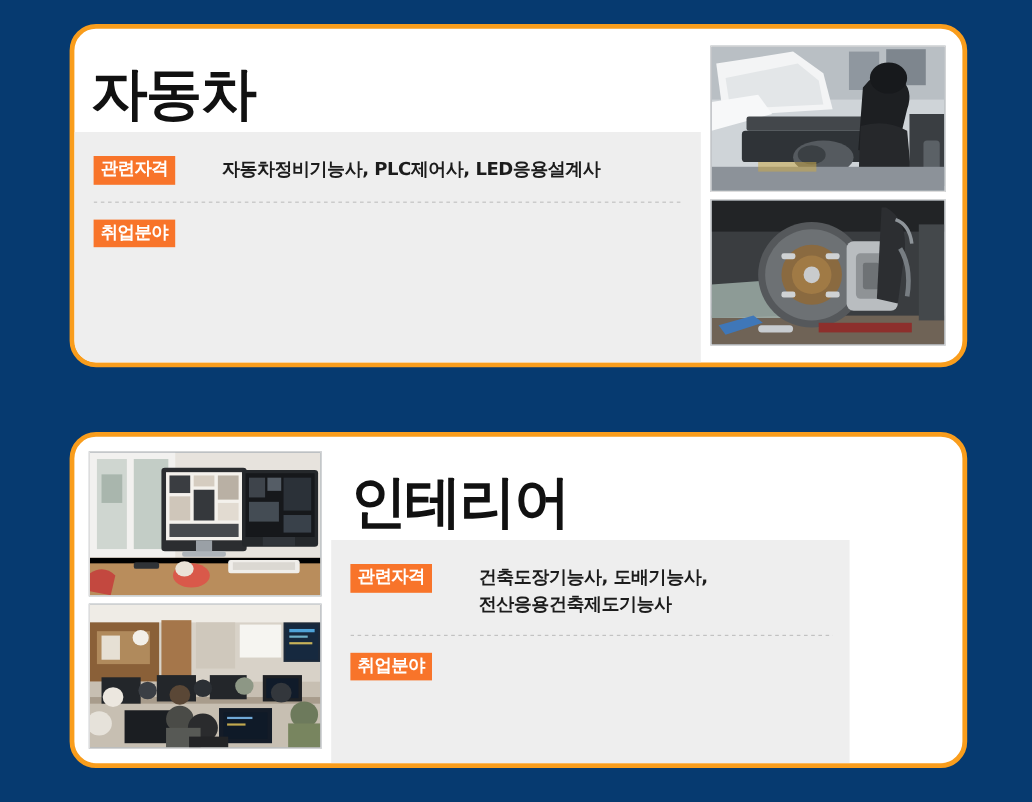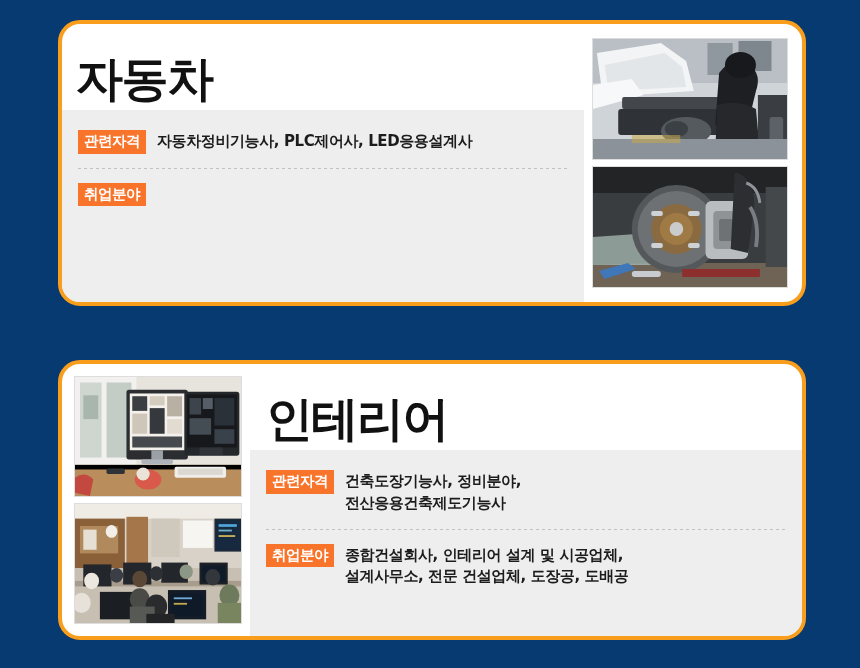--- a/index.html
+++ b/index.html
@@ -39,21 +39,21 @@
   }
 
   
   .text-col {
     display: flex;
     flex-direction: column;
     padding: 0;
   }
 
   #card-automobile .text-col { width: 522px; }
-  #card-interior   .text-col { width: 552px; }
+  #card-interior   .text-col { width: 432px; }
 
   .title-row {
     display: flex;
     align-items: flex-end;
     gap: 10px;
     padding: 18px 0 8px 14px;
     height: 86px;
     justify-content: space-between;
   }
 
@@ -109,20 +109,21 @@
   }
 
   .info-text {
     font-size: 15px;
     font-weight: 700;
     color: #1c1c1c;
     line-height: 1.45;
     letter-spacing: -0.4px;
     padding-top: 1px;
     font-family: "DejaVu Sans", "Liberation Sans", sans-serif;
+    margin-left: 28px;
   }
 
   .info-text .line { display: block; }
 
   .divider {
     height: 1px;
     margin: 8px 4px 8px 4px;
     background-image: linear-gradient(to right, #c2c2c2 0 3px, transparent 3px 6px);
     background-size: 6px 1px;
     background-repeat: repeat-x;
@@ -326,30 +327,26 @@
 
     <div class="title-row">
       <h1 class="title-ko">인테리어</h1>
     </div>
 
     <div class="info-panel">
 
       <div class="info-row">
         <span class="badge">관련자격</span>
         <div class="info-text">
-          <span class="line">건축도장기능사, 정비분야,</span>
+          <span class="line">건축도장기능사, 도배기능사,</span>
           <span class="line">전산응용건축제도기능사</span>
         </div>
       </div>
 
       <div class="divider"></div>
 
       <div class="info-row">
         <span class="badge">취업분야</span>
-        <div class="info-text">
-          <span class="line">종합건설회사, 인테리어 설계 및 시공업체,</span>
-          <span class="line">설계사무소, 전문 건설업체, 도장공, 도배공</span>
-        </div>
       </div>
 
     </div>
   </div>
 </section>
 
 </body></html>

